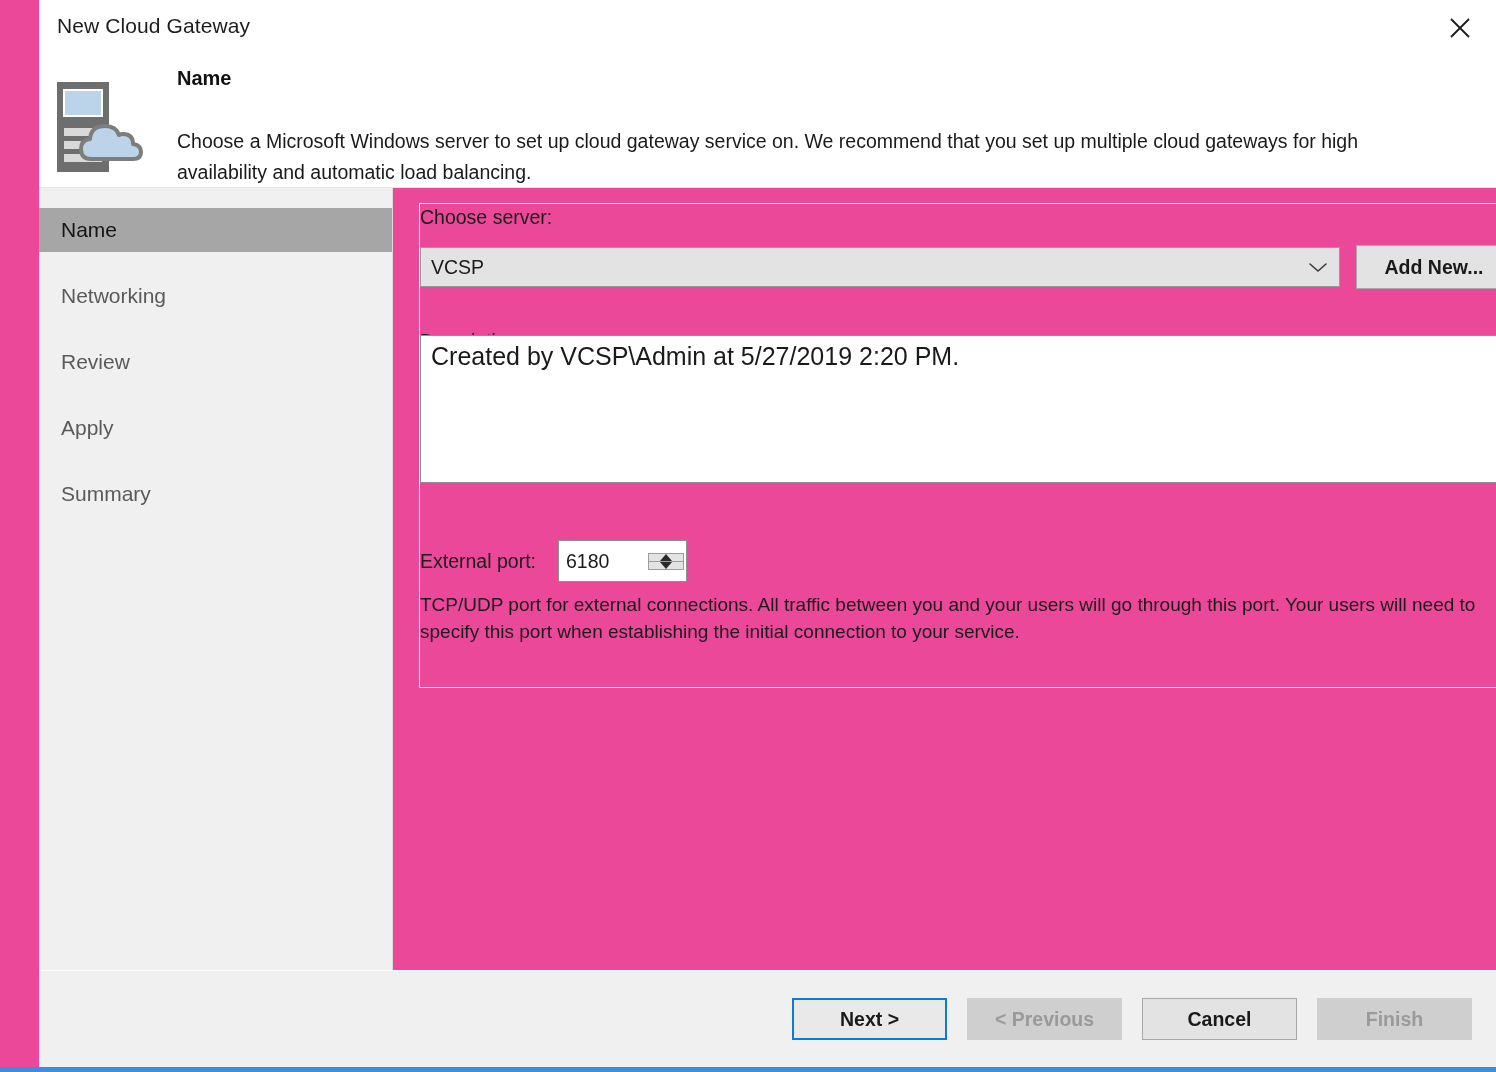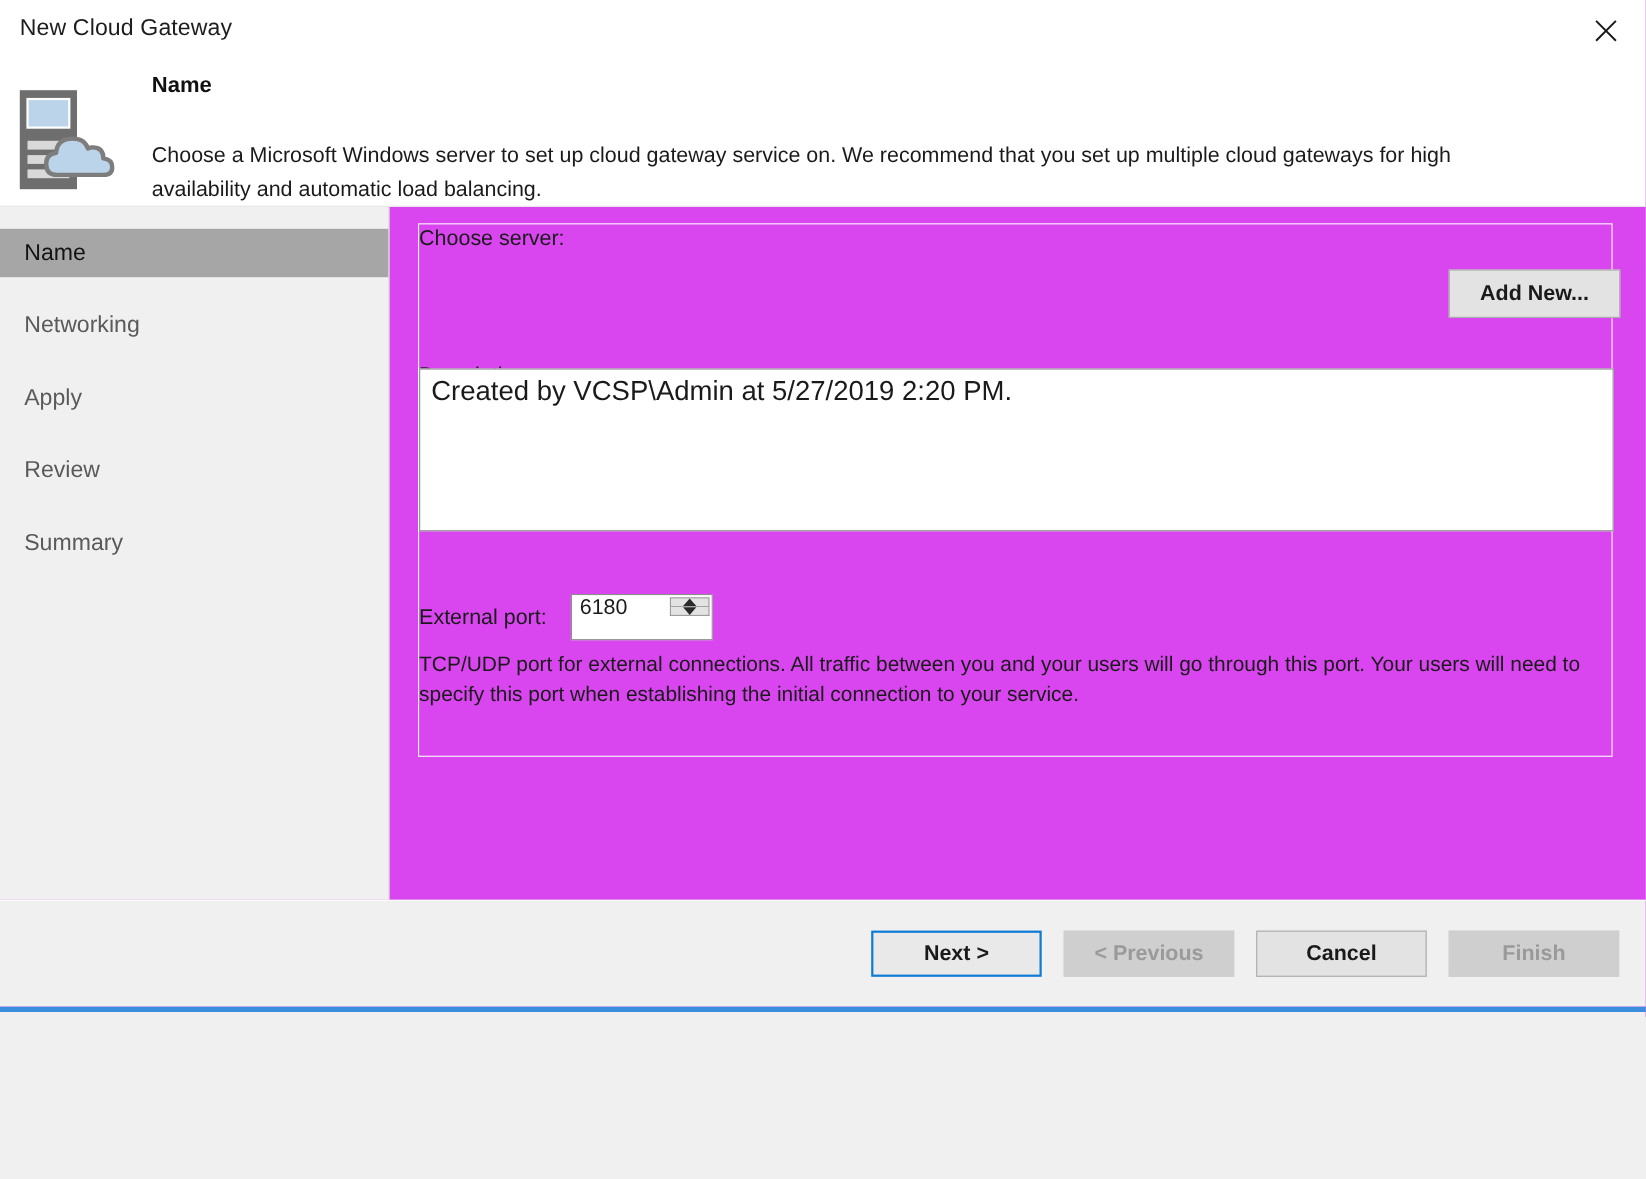--- a/index.html
+++ b/index.html
@@ -14,26 +14,27 @@
     color: #1a1a1a;
     overflow: hidden;
     position: relative;
   }
 
   
   .window {
     position: absolute;
     left: 0; top: 0;
     width: 1496px;
-    height: 920px;
-    background: #d946ef;
+    height: 1072px;
+    background: #ec4899;
     border-bottom: 5px solid #3a8edb;
     box-sizing: border-box;
     display: flex;
     flex-direction: column;
+    padding-left: 39px;
   }
 
   
   .header {
     position: relative;
     height: 188px;
     background: #ffffff;
     flex: 0 0 auto;
     border-bottom: 1px solid #e6e6e6;
     box-sizing: border-box;
@@ -233,21 +234,21 @@
   .spinner {
     position: absolute;
     left: 165px;
     top: 352px;
     width: 129px;
     height: 42px;
     background: #ffffff;
     border: 1px solid #8e8e8e;
     box-sizing: border-box;
     display: flex;
-    align-items: flex-start;
+    align-items: center;
   }
   .spin-value {
     flex: 1 1 auto;
     display: flex;
     align-items: center;
     padding-left: 7px;
     font-size: 19.5px;
     color: #1a1a1a;
   }
   .spin-buttons {
@@ -343,31 +344,39 @@
       <div class="header-heading">Name</div>
       <div class="header-desc">Choose a Microsoft Windows server to set up cloud gateway service on. We recommend that you set up multiple cloud gateways for high availability and automatic load balancing.</div>
     </div>
   </div>
 
   <div class="main">
 
     <div class="sidebar">
       <div class="nav-item selected">Name</div>
       <div class="nav-item">Networking</div>
+      <div class="nav-item">Review</div>
       <div class="nav-item">Apply</div>
-      <div class="nav-item">Review</div>
       <div class="nav-item">Summary</div>
     </div>
 
     <div class="content">
 
       <div class="groupbox"></div>
 
       <div class="field-label" style="left:27px; top:18px;">Choose server:</div>
 
+      <div class="combo">
+        <div class="combo-value">VCSP</div>
+        <div class="combo-arrow">
+          <svg width="20" height="13" viewBox="0 0 20 13" aria-hidden="true">
+            <path d="M2 3 L10 10 L18 3" stroke="#3a3a3a" stroke-width="1.6" fill="none" stroke-linecap="round"></path>
+          </svg>
+        </div>
+      </div>
 
       <div class="btn add-new-btn">Add New...</div>
 
       <div class="field-label" style="left:27px; top:106px;margin-top:36px;">Description:</div>
 
       <div class="desc-box">
         <div class="desc-text">Created by VCSP\Admin at 5/27/2019 2:20 PM.</div>
       </div>
 
       <div class="field-label" style="left:27px; top:362px;">External port:</div>

